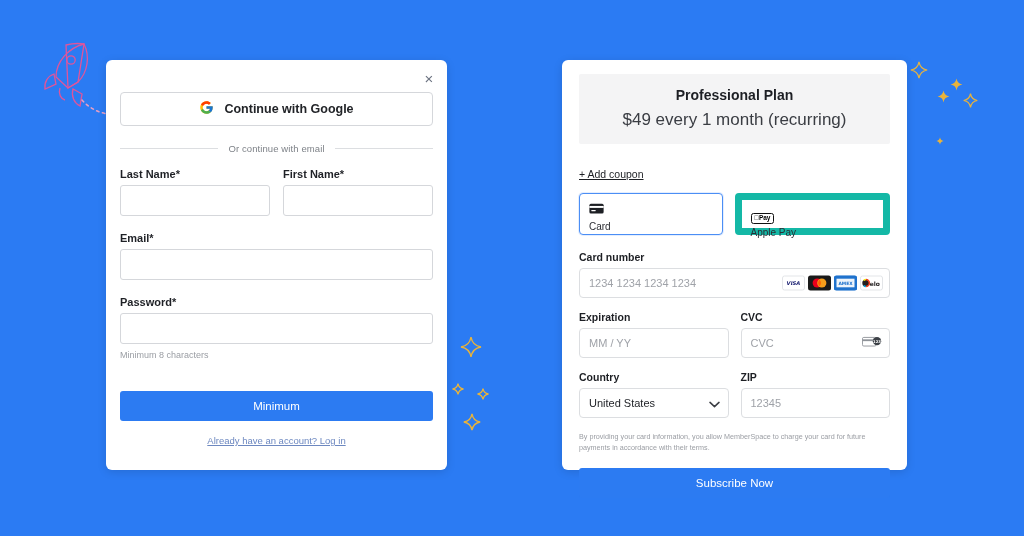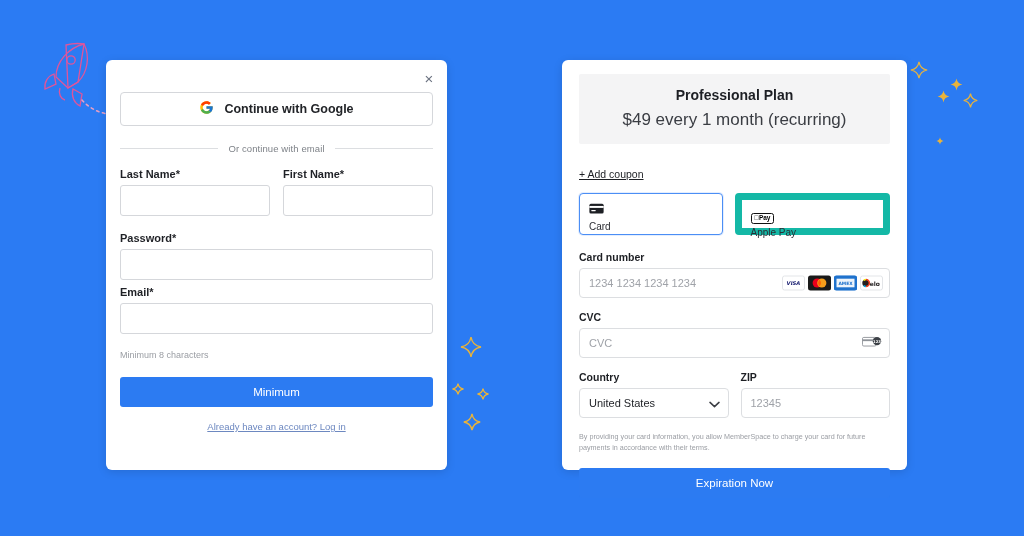--- a/index.html
+++ b/index.html
@@ -131,21 +131,21 @@
   }
   .row2 > div { flex: 1; }
 
   .fgroup { margin-bottom: 16px; }
   .fgroup.tight { margin-bottom: 6px; }
 
   .hint {
     font-size: 9px;
     color: #9a9da3;
     margin-top: 3px;
-    margin-bottom: 17px;
+    margin-bottom: 31px;
   }
 
   .primary-btn {
     width: 100%;
     height: 30px;
     background: #2C7BF2;
     color: #ffffff;
     border: none;
     border-radius: 3px;
     font-size: 11.5px;
@@ -448,28 +448,28 @@
         <div>
           <label class="field-label">Last Name*</label>
           <input class="txt-input" type="text" value="" style="">
         </div>
         <div>
           <label class="field-label">First Name*</label>
           <input class="txt-input" type="text" value="" style="">
         </div>
       </div>
 
+      <div class="fgroup">
+        <label class="field-label">Email*</label>
+        <input class="txt-input" type="email" value="" style="">
+      </div>
+
       <div class="fgroup tight">
         <label class="field-label">Password*</label>
         <input class="txt-input" type="password" value="" style="">
-      </div>
-
-      <div class="fgroup">
-        <label class="field-label">Email*</label>
-        <input class="txt-input" type="email" value="" style="">
       </div>
       <div class="hint">Minimum 8 characters</div>
 
       <button class="primary-btn">Minimum</button>
 
       <a class="login-link">Already have an account? Log in</a>
     </div>
   </div>
 
   <div class="card" id="checkout-card">
@@ -531,20 +531,24 @@
                 <path d="M3.3 10 A4.4 4.4 0 006 11.4" fill="none" stroke="#00A4E0" stroke-width="1.8"></path>
                 <text x="17" y="10.5" font-family="DejaVu Sans, sans-serif" font-size="7.4" font-weight="bold" fill="#231F20" text-anchor="middle">elo</text>
               </svg>
             </span>
           </span>
         </div>
       </div>
 
       <div class="ck-row">
         <div>
+          <label class="ck-label">Expiration</label>
+          <input class="ck-input" type="text" placeholder="MM / YY" style="">
+        </div>
+        <div>
           <label class="ck-label">CVC</label>
           <div class="ck-input-wrap">
             <input class="ck-input" type="text" placeholder="CVC" style="">
             <span class="cvc-icon">
               <svg width="20" height="13" viewBox="0 0 22 14">
                 <rect x="0.5" y="2.5" width="15" height="9.5" rx="1.5" fill="#ffffff" stroke="#8e9298" stroke-width="1"></rect>
                 <rect x="0.5" y="4.6" width="15" height="2" fill="#8e9298"></rect>
                 <circle cx="16.5" cy="6.6" r="4.6" fill="#3c4046"></circle>
                 <text x="16.5" y="8.4" font-family="DejaVu Sans, sans-serif" font-size="4.2" font-weight="bold" fill="#ffffff" text-anchor="middle">123</text>
               </svg>
@@ -568,17 +572,17 @@
           </div>
         </div>
         <div>
           <label class="ck-label">ZIP</label>
           <input class="ck-input" type="text" placeholder="12345" style="">
         </div>
       </div>
 
       <div class="terms">By providing your card information, you allow MemberSpace to charge your card for future payments in accordance with their terms.</div>
 
-      <button class="subscribe-btn">Expiration Now</button>
+      <button class="subscribe-btn">Subscribe Now</button>
     </div>
   </div>
 
 </div>
 
 </body></html>

